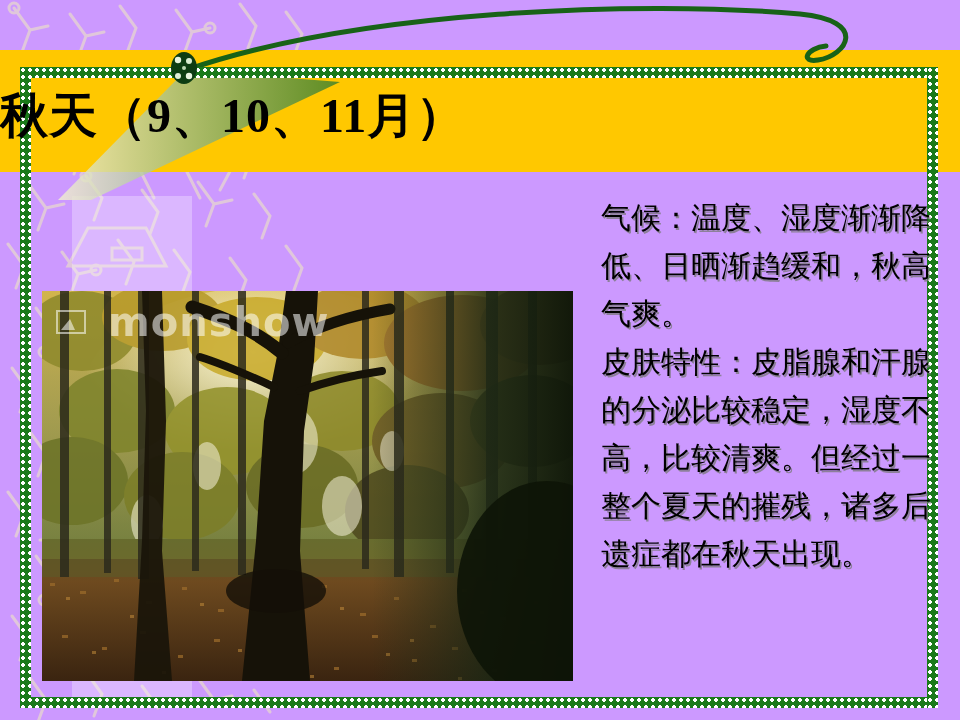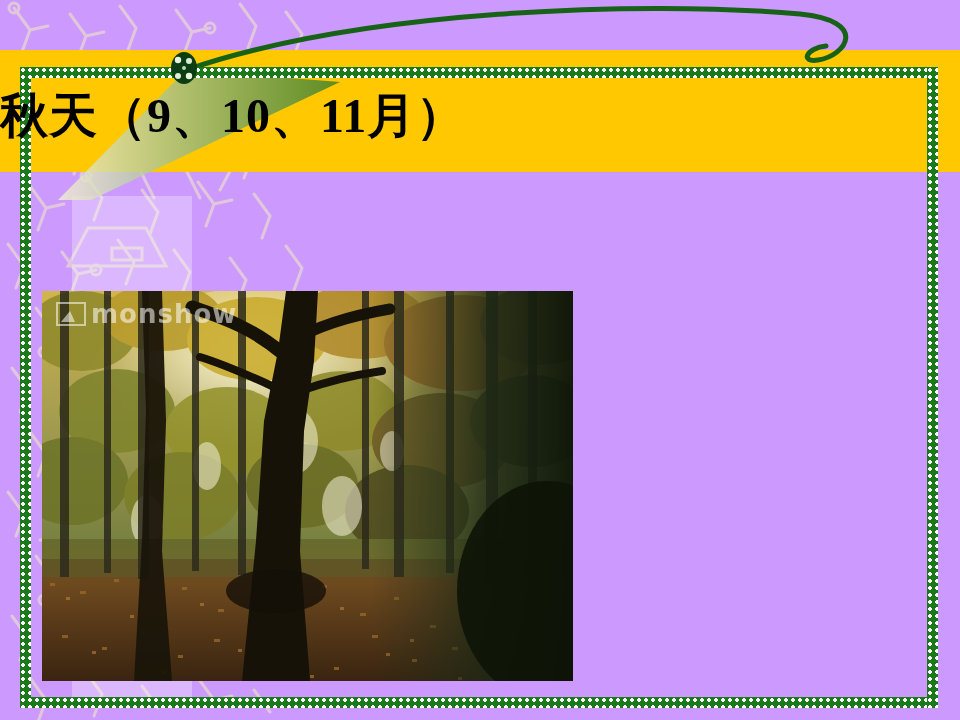--- a/index.html
+++ b/index.html
@@ -109,27 +109,27 @@
     height: 390px;
     overflow: hidden;
     background: #1d1406;
   }
   .photo svg { display: block; }
   .watermark {
     position: absolute;
     left: 14px;
     top: 8px;
     font-family: "DejaVu Sans", sans-serif;
-    font-size: 26px;
+    font-size: 40px;
     font-weight: bold;
     color: rgba(255,255,255,0.55);
     letter-spacing: 1px;
     display: flex;
     align-items: center;
-    gap: 5px;
+    gap: 22px;
   }
   .wm-box {
     width: 26px;
     height: 20px;
     border: 2px solid rgba(255,255,255,0.55);
     position: relative;
   }
   .wm-box::after {
     content: "";
     position: absolute;
@@ -428,14 +428,18 @@
 
       <rect x="330" y="0" width="201" height="390" fill="url(#rightDark)"></rect>
       <ellipse cx="505" cy="300" rx="90" ry="110" fill="#0d1407" opacity="0.9"></ellipse>
     </svg>
     <div class="watermark">
       <span class="wm-box"></span>
       <span>monshow</span>
     </div>
   </div>
 
+  <div class="body-text">
+    <p>气候：温度、湿度渐渐降低、日晒渐趋缓和，秋高气爽。</p>
+    <p>皮肤特性：皮脂腺和汗腺的分泌比较稳定，湿度不高，比较清爽。但经过一整个夏天的摧残，诸多后遗症都在秋天出现。</p>
+  </div>
 
 </div>
 
 </body></html>

